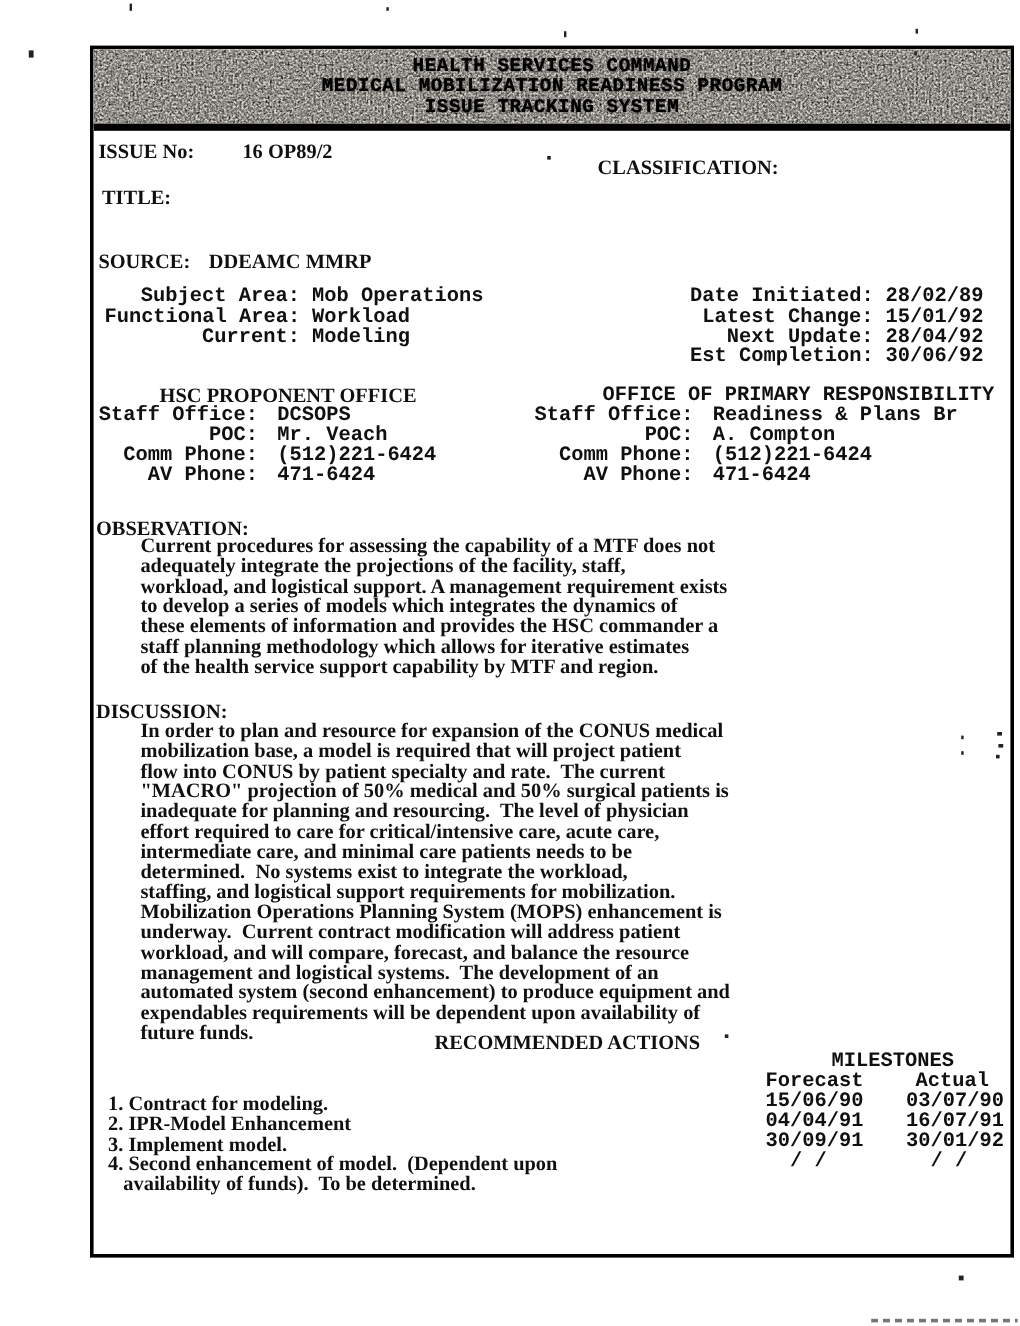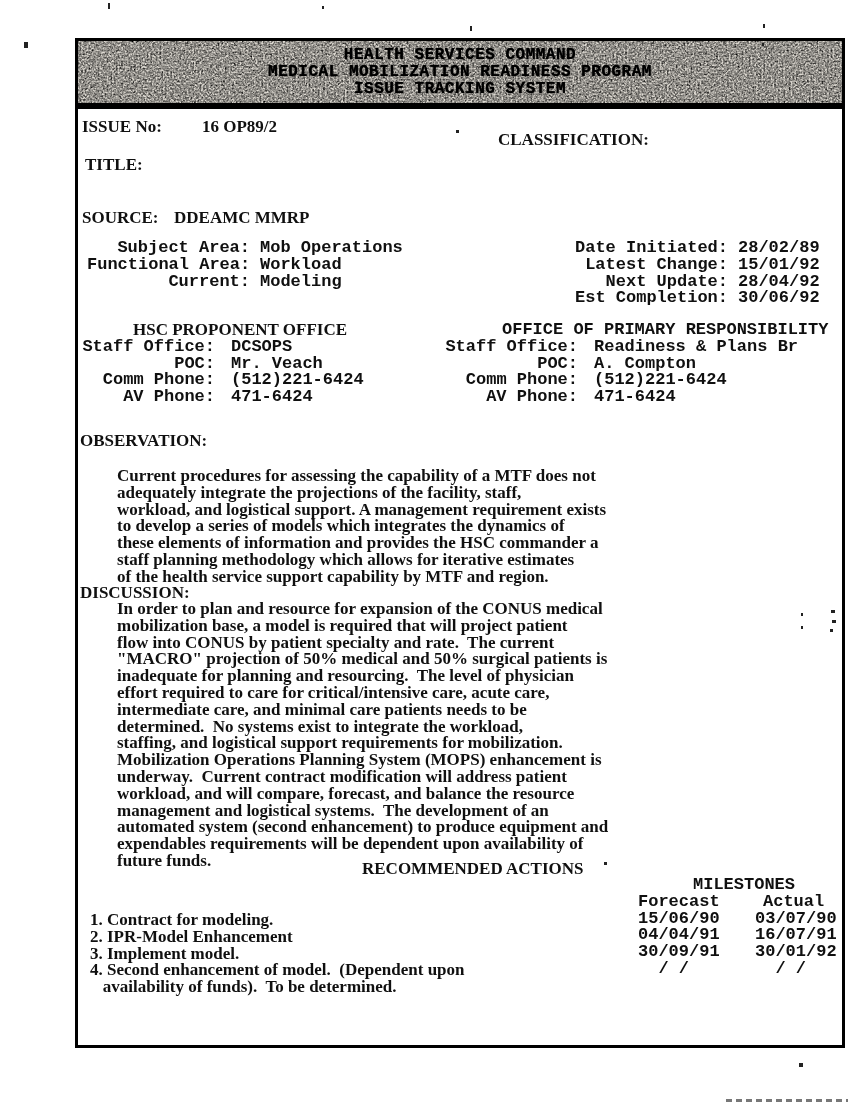--- a/index.html
+++ b/index.html
@@ -154,21 +154,21 @@
       <span class="kv-label">Comm Phone:</span>
         <span class="kv-value">(512)221-6424</span>
     </div>
     <div class="kv-row">
       <span class="kv-label">AV Phone:</span>
         <span class="kv-value">471-6424</span>
     </div>
   </div>
 
   <div class="t" style="left:80px;top:433px;">OBSERVATION:</div>
-  <div class="t" style="left:117px;top:447px;margin-top:21px;">Current procedures for assessing the capability of a MTF does not
+  <div class="t" style="left:117px;top:447px;">Current procedures for assessing the capability of a MTF does not
 adequately integrate the projections of the facility, staff,
 workload, and logistical support. A management requirement exists
 to develop a series of models which integrates the dynamics of
 these elements of information and provides the HSC commander a
 staff planning methodology which allows for iterative estimates
 of the health service support capability by MTF and region.</div>
 
   <div class="t" style="left:80px;top:585px;">DISCUSSION:</div>
   <div class="t" style="left:117px;top:601px;">In order to plan and resource for expansion of the CONUS medical
 mobilization base, a model is required that will project patient

